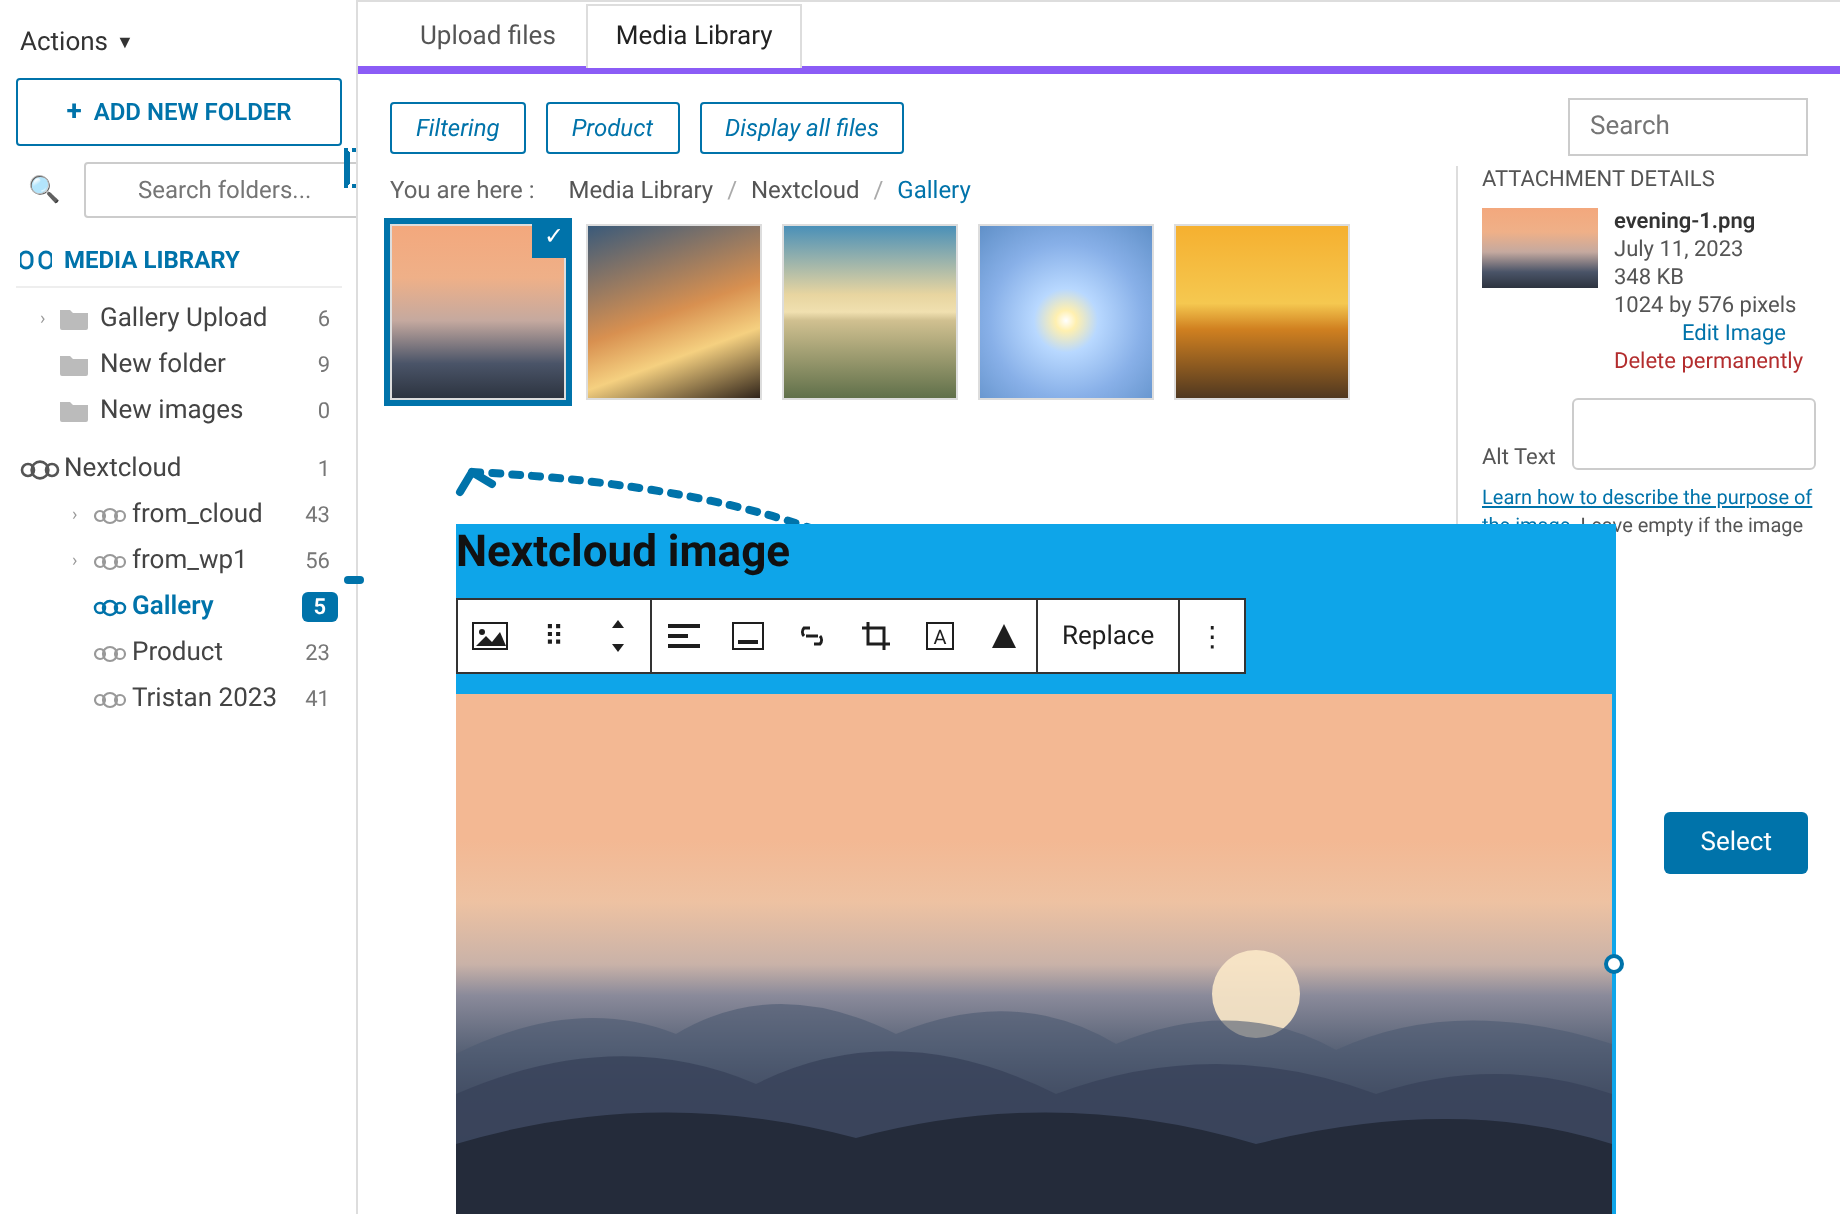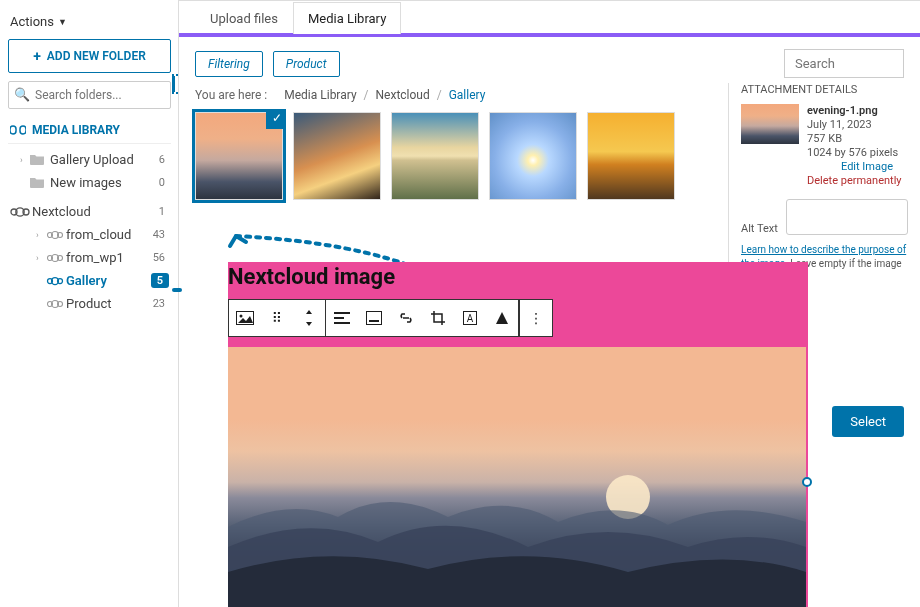--- a/index.html
+++ b/index.html
@@ -8,21 +8,21 @@
 .outer { display: flex; height: 100%; background: #fff; }
 
 .sidebar { width: 180px; background: #fff; border-right: 1px solid #e0e0e0; padding: 10px 8px; font-size: 13px; }
 .actions-drop { display: flex; align-items: center; gap: 4px; font-size: 13px; color: #333; cursor: pointer; padding: 4px 0 10px 2px; }
 .actions-drop .caret { font-size: 9px; }
 
 .add-folder-btn { width: 100%; border: 1px solid #0073aa; background: #fff; color: #0073aa; font-weight: 600; font-size: 12px; padding: 8px 0; cursor: pointer; display: flex; align-items: center; justify-content: center; gap: 6px; border-radius: 2px; margin-bottom: 8px; }
 .add-folder-btn .plus { font-weight: 700; font-size: 14px; }
 
 .search-folders { position: relative; margin-bottom: 8px; }
-.search-folders input { width: 100%; border: 1px solid #ccc; padding: 6px 6px 6px 26px; font-size: 12px; color: #666; border-radius: 2px; }
+.search-folders input { width: 100%; border: 1px solid #ccc; padding: 6px 6px 6px 26px; font-size: 12px; color: #666; border-radius: 2px; margin-left: 34px; }
 .search-folders .mag { position: absolute; left: 6px; top: 6px; color: #666; font-size: 13px; }
 
 .ml-root { display: flex; align-items: center; gap: 6px; color: #0073aa; font-weight: 700; font-size: 12px; padding: 6px 2px; border-bottom: 1px solid #eee; margin-bottom: 4px; }
 .ml-root .rootico { display:inline-flex; align-items:center; }
 
 .tree-item { display: flex; align-items: center; padding: 4px 2px; font-size: 13px; color: #444; cursor: pointer; }
 .tree-item .arrow { width: 10px; font-size: 9px; color: #999; }
 .tree-item .fico { width: 18px; color: #999; display: inline-flex; align-items: center; }
 .tree-item .label { flex: 1; padding-left: 2px; }
 .tree-item .count { font-size: 11px; color: #777; padding: 0 4px; }
@@ -70,21 +70,21 @@
 .detail-link { color: #0073aa; cursor: pointer; margin-left: 34px; }
 .detail-danger { color: #b32d2e; cursor: pointer; }
 .alt-row { display:flex; align-items:flex-end; gap:8px; margin-top:12px; }
 .alt-row label { font-size:11px; color:#555; padding-top:4px; }
 .alt-row textarea { flex:1; border:1px solid #ccc; height:36px; font-size:11px; padding:3px; resize:none; border-radius:3px; }
 .alt-help { font-size:10px; color:#555; margin-top:8px; line-height:1.4; }
 .alt-help a { color:#0073aa; text-decoration:underline; }
 
 .select-btn { position: absolute; right: 16px; bottom: 170px; background: #0073aa; color: #fff; border: none; padding: 8px 18px; font-size: 13px; cursor: pointer; border-radius: 3px; }
 
-.editor-overlay { position: absolute; left: 228px; bottom: 0; width: 580px; background: #ec4899; }
+.editor-overlay { position: absolute; left: 228px; bottom: 0; width: 580px; background: #0ea5e9; }
 .editor-title { font-size: 22px; font-weight: 700; color: #111; padding: 2px 0 10px 0; }
 .block-toolbar { display: inline-flex; border: 1px solid #333; background: #fff; height: 38px; align-items: stretch; margin-bottom: 10px; }
 .bt-btn { width: 32px; display: flex; align-items: center; justify-content: center; cursor: pointer; font-size: 14px; color: #1e1e1e; }
 .bt-sep { width: 1px; background: #333; }
 .bt-text { padding: 0 12px; display: flex; align-items: center; font-size: 13px; color: #1e1e1e; cursor: pointer; }
 .big-image { width: 578px; height: 260px; background: #333; position: relative; }
 .big-handle { position:absolute; right:-6px; top:50%; width:10px; height:10px; border:2px solid #0073aa; border-radius:50%; background:#fff; }
 
 
 .sunset1 { background: linear-gradient(#f3a87d 0%, #efb088 30%, #c5a99f 55%, #4a5468 80%, #2d3440 100%); }
@@ -135,20 +135,30 @@
       <span class="label">Gallery Upload</span>
       <span class="count">6</span>
     </div>
     <div class="tree-item indent1">
       <span class="arrow"></span>
       <span class="fico">
           <svg width="14" height="11">
             <path d="M0 1h5l1.5 1.5H14V10a1 1 0 0 1-1 1H1a1 1 0 0 1-1-1z" fill="#bbb"></path>
           </svg>
         </span>
+      <span class="label">New folder</span>
+      <span class="count">9</span>
+    </div>
+    <div class="tree-item indent1">
+      <span class="arrow"></span>
+      <span class="fico">
+          <svg width="14" height="11">
+            <path d="M0 1h5l1.5 1.5H14V10a1 1 0 0 1-1 1H1a1 1 0 0 1-1-1z" fill="#bbb"></path>
+          </svg>
+        </span>
       <span class="label">New images</span>
       <span class="count">0</span>
     </div>
 
     <div class="tree-section">
       <div class="tree-item">
         <span class="cloud-ico">
             <svg width="20" height="12" viewBox="0 0 20 12">
               <circle cx="4" cy="6" r="3" fill="none" stroke="#555" stroke-width="1.3"></circle>
               <circle cx="10" cy="6" r="4.2" fill="none" stroke="#555" stroke-width="1.3"></circle>
@@ -199,31 +209,44 @@
         <span class="cloud-ico">
             <svg width="18" height="10" viewBox="0 0 20 12">
               <circle cx="4" cy="6" r="3" fill="none" stroke="#999" stroke-width="1.3"></circle>
               <circle cx="10" cy="6" r="4.2" fill="none" stroke="#999" stroke-width="1.3"></circle>
               <circle cx="16" cy="6" r="3" fill="none" stroke="#999" stroke-width="1.3"></circle>
             </svg>
           </span>
         <span class="label">Product</span>
         <span class="count">23</span>
       </div>
+      <div class="tree-item indent2">
+        <span class="arrow"></span>
+        <span class="cloud-ico">
+            <svg width="18" height="10" viewBox="0 0 20 12">
+              <circle cx="4" cy="6" r="3" fill="none" stroke="#999" stroke-width="1.3"></circle>
+              <circle cx="10" cy="6" r="4.2" fill="none" stroke="#999" stroke-width="1.3"></circle>
+              <circle cx="16" cy="6" r="3" fill="none" stroke="#999" stroke-width="1.3"></circle>
+            </svg>
+          </span>
+        <span class="label">Tristan 2023</span>
+        <span class="count">41</span>
+      </div>
     </div>
   </div>
 
   <div class="modal">
     <div class="tabs">
       <div class="tab">Upload files</div>
       <div class="tab active">Media Library</div>
     </div>
     <div class="toolbar">
       <button class="tool-btn">Filtering</button>
       <button class="tool-btn">Product</button>
+      <button class="tool-btn">Display all files</button>
       <div class="search-media">
         <input placeholder="Search" style="">
       </div>
     </div>
     <div class="breadcrumb">
       <span>You are here  :</span>
       <span class="sep">&nbsp;</span>
       <span class="crumb">Media Library</span>
       <span class="sep">/</span>
       <span class="crumb">Nextcloud</span>
@@ -242,21 +265,21 @@
       </div>
     </div>
 
     <div class="detail-panel">
       <div class="detail-title">ATTACHMENT DETAILS</div>
       <div class="detail-body">
         <div class="detail-thumb sunset1"></div>
         <div class="detail-meta">
           <span class="detail-fname">evening-1.png</span>
           <span>July 11, 2023</span>
-          <span>757 KB</span>
+          <span>348 KB</span>
           <span>1024 by 576 pixels</span>
           <span class="detail-link">Edit Image</span>
           <span class="detail-danger">Delete permanently</span>
         </div>
       </div>
       <div class="alt-row">
         <label>Alt Text</label>
         <textarea style=""></textarea>
       </div>
       <div class="alt-help">
@@ -321,20 +344,21 @@
           <rect x="0.5" y="0.5" width="13" height="13" fill="none" stroke="#1e1e1e"></rect>
           <text x="7" y="11" font-size="10" text-anchor="middle" fill="#1e1e1e">A</text>
         </svg>
       </div>
     <div class="bt-btn">
         <svg width="14" height="14">
           <path d="M7 1 L13 13 L1 13 z" fill="#1e1e1e"></path>
         </svg>
       </div>
     <div class="bt-sep"></div>
+    <div class="bt-text">Replace</div>
     <div class="bt-sep"></div>
     <div class="bt-btn">⋮</div>
   </div>
   <div class="big-image sunset-big">
     <svg width="100%" height="100%" style="position:absolute;inset:0" preserveAspectRatio="none" viewBox="0 0 578 260">
       <circle cx="400" cy="150" r="22" fill="#fbe8c8" opacity="0.9"></circle>
       <path d="M0 180 Q60 150 110 170 Q160 140 220 170 Q280 145 330 175 Q390 150 440 178 Q500 150 578 175 L578 260 L0 260 Z" fill="#4d5a72" opacity="0.6"></path>
       <path d="M0 200 Q80 165 150 195 Q220 160 300 200 Q380 170 460 200 Q520 180 578 200 L578 260 L0 260 Z" fill="#38425a" opacity="0.8"></path>
       <path d="M0 225 Q100 195 200 222 Q300 195 400 225 Q500 200 578 225 L578 260 L0 260 Z" fill="#242b3a"></path>
     </svg>

